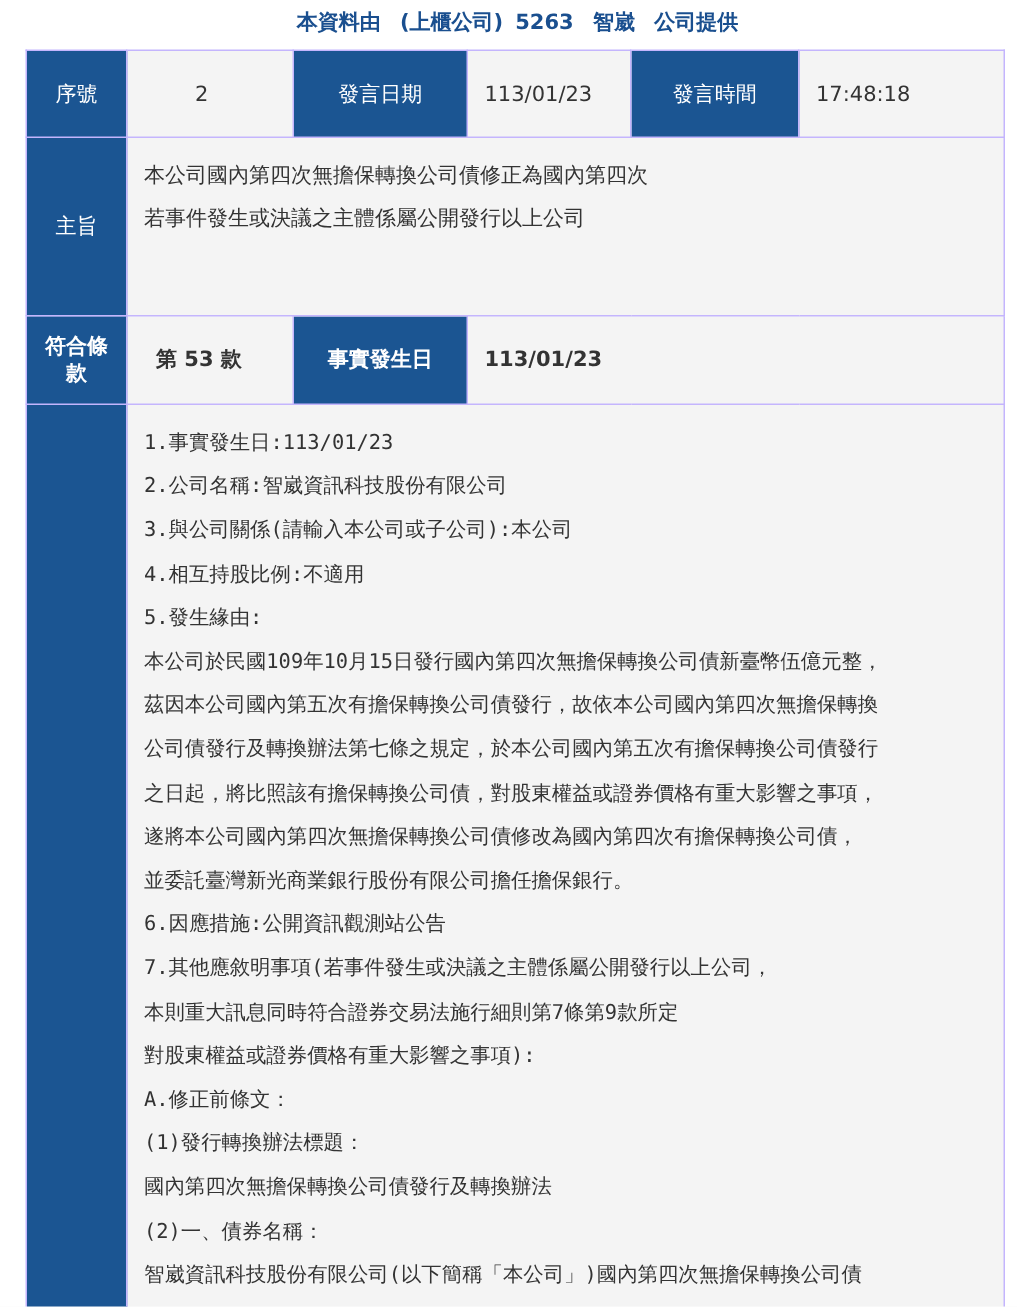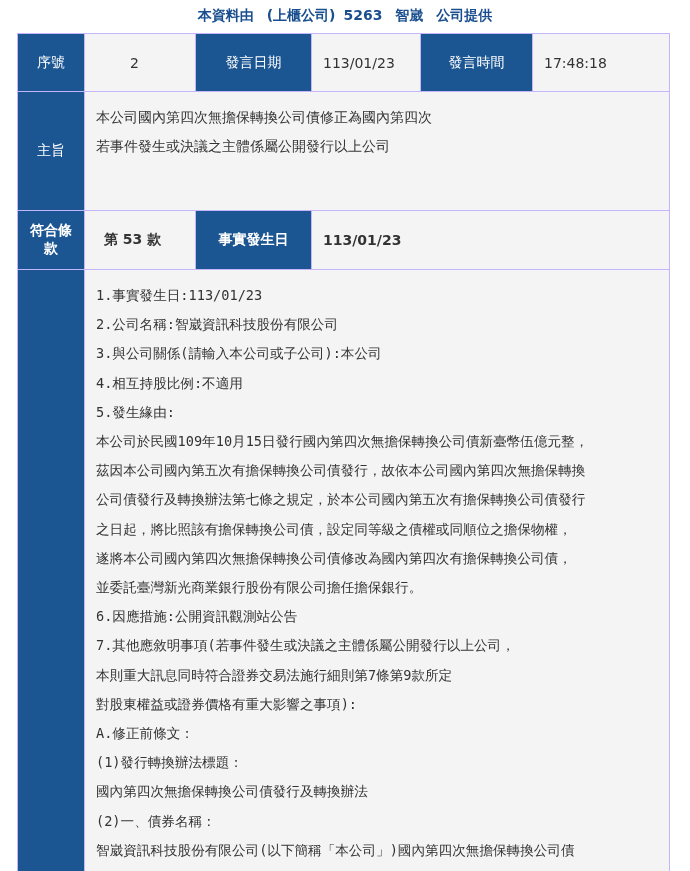--- a/index.html
+++ b/index.html
@@ -71,21 +71,21 @@
     <td class="desc" colspan="5">
       <div class="desc-lines">
         <div>1.事實發生日:113/01/23</div>
         <div>2.公司名稱:智崴資訊科技股份有限公司</div>
         <div>3.與公司關係(請輸入本公司或子公司):本公司</div>
         <div>4.相互持股比例:不適用</div>
         <div>5.發生緣由:</div>
         <div>本公司於民國109年10月15日發行國內第四次無擔保轉換公司債新臺幣伍億元整，</div>
         <div>茲因本公司國內第五次有擔保轉換公司債發行，故依本公司國內第四次無擔保轉換</div>
         <div>公司債發行及轉換辦法第七條之規定，於本公司國內第五次有擔保轉換公司債發行</div>
-        <div>之日起，將比照該有擔保轉換公司債，設定同等級之債權或同順位之擔保物權，</div>
+        <div>之日起，將比照該有擔保轉換公司債，對股東權益或證券價格有重大影響之事項，</div>
         <div>遂將本公司國內第四次無擔保轉換公司債修改為國內第四次有擔保轉換公司債，</div>
         <div>並委託臺灣新光商業銀行股份有限公司擔任擔保銀行。</div>
         <div>6.因應措施:公開資訊觀測站公告</div>
         <div>7.其他應敘明事項(若事件發生或決議之主體係屬公開發行以上公司，</div>
         <div>本則重大訊息同時符合證券交易法施行細則第7條第9款所定</div>
         <div>對股東權益或證券價格有重大影響之事項):</div>
         <div>A.修正前條文：</div>
         <div>(1)發行轉換辦法標題：</div>
         <div>國內第四次無擔保轉換公司債發行及轉換辦法</div>
         <div>(2)一、債券名稱：</div>

